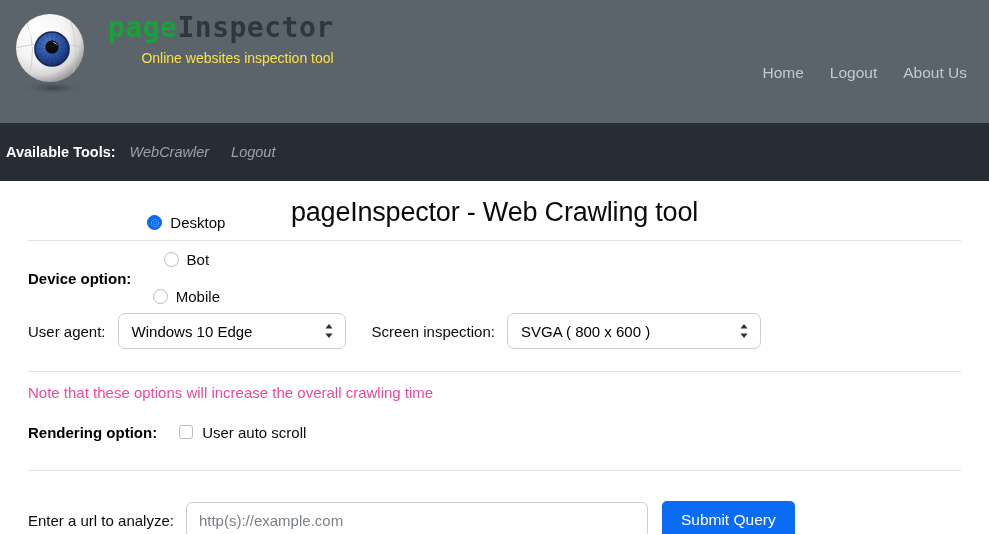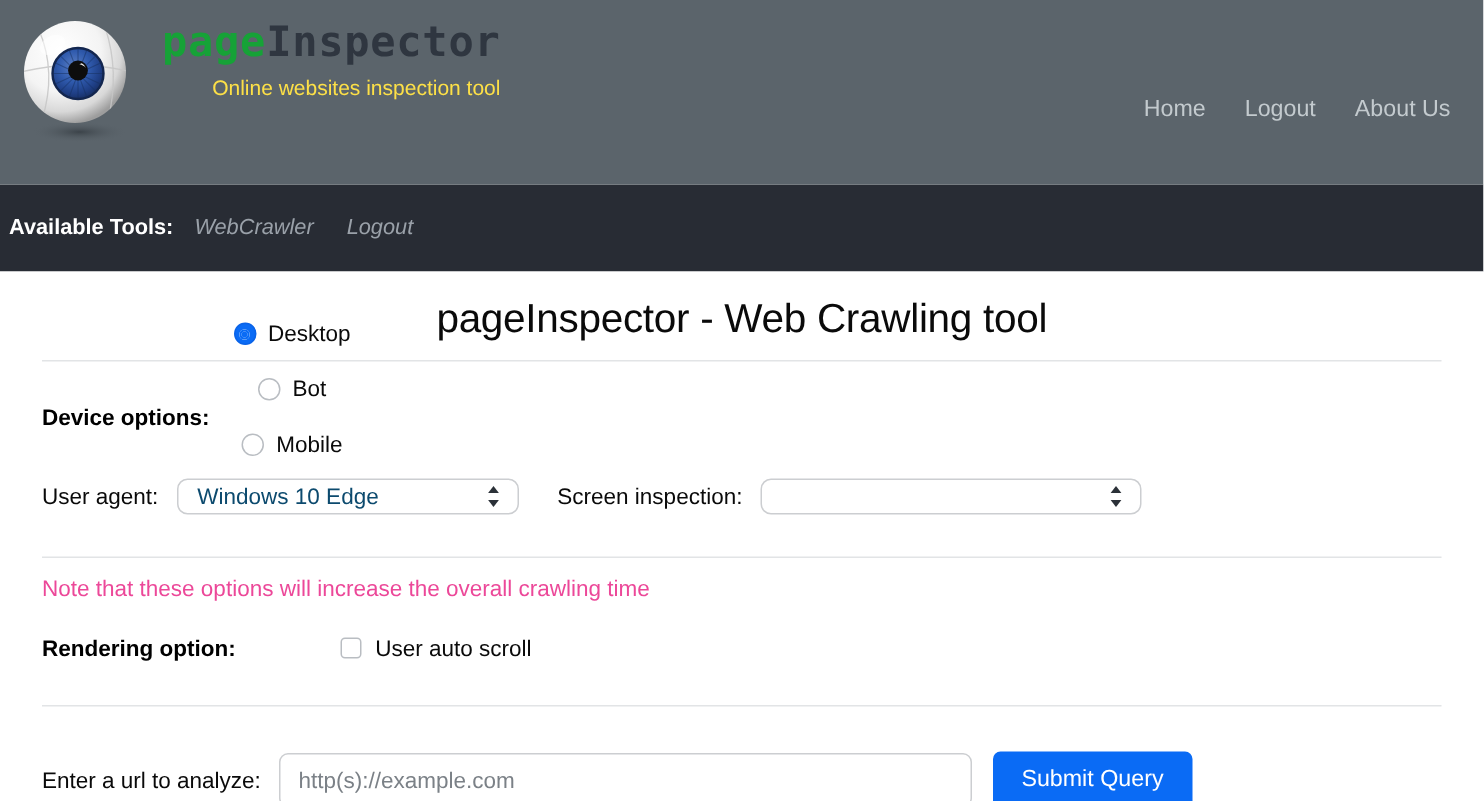--- a/index.html
+++ b/index.html
@@ -193,28 +193,28 @@
     z-index: 2;
   }
   .radio-label { font-size: 15px; color: #0a0a0a; }
 
   
   .select-row { height: 56px; }
   .select-box {
     position: relative;
     display: inline-flex;
     align-items: center;
-    height: 24px;
+    height: 36px;
     border: 1px solid #ccced1;
     border-radius: 7px;
     background: #fff;
     padding: 0 30px 0 13px;
     box-sizing: border-box;
     font-size: 15px;
-    color: #0c4a6e;
+    color: #000000;
     white-space: nowrap;
   }
   .select-ua   { width: 228px; margin-left: 12px; }
   .select-res  { width: 254px; margin-left: 12px; }
   .stepper {
     position: absolute;
     right: 11px;
     top: 50%;
     transform: translateY(-50%);
     width: 10px;
@@ -224,21 +224,21 @@
 
   
   .note-row { height: 40px; align-items: center; }
   .note-text {
     color: #ec4899;
     font-size: 15px;
     white-space: nowrap;
   }
 
   
-  .render-row { height: 40px; gap: 48px; }
+  .render-row { height: 40px; }
   .checkbox-item {
     display: flex;
     align-items: center;
     gap: 9px;
     margin-left: 22px;
   }
   .checkbox {
     width: 14px;
     height: 14px;
     border: 1px solid #b9bdc2;
@@ -368,21 +368,21 @@
 </div>
 
 <div class="main">
 
   <h1 class="page-title">pageInspector - Web Crawling tool</h1>
 
   <div class="divider"></div>
   <div class="spacer-12"></div>
 
   <div class="row device-row">
-    <span class="lbl-bold">Device options:</span>
+    <span class="lbl-bold">Device option:</span>
     <div class="radio-group">
 
       <label class="radio-item">
         <span class="radio checked"></span>
         <span class="radio-label">Desktop</span>
       </label>
 
       <label class="radio-item">
         <span class="radio"></span>
         <span class="radio-label">Bot</span>
@@ -407,20 +407,21 @@
       <span>Windows 10 Edge</span>
       <svg class="stepper" viewBox="0 0 10 16">
         <path d="M5 1 L8.6 5.6 L1.4 5.6 Z" fill="#2b3138"></path>
         <path d="M5 15 L8.6 10.4 L1.4 10.4 Z" fill="#2b3138"></path>
       </svg>
     </div>
 
     <span class="lbl res-label">Screen inspection:</span>
 
     <div class="select-box select-res">
+      <span>SVGA ( 800 x 600 )</span>
       <svg class="stepper" viewBox="0 0 10 16">
         <path d="M5 1 L8.6 5.6 L1.4 5.6 Z" fill="#2b3138"></path>
         <path d="M5 15 L8.6 10.4 L1.4 10.4 Z" fill="#2b3138"></path>
       </svg>
     </div>
   </div>
 
   <div class="spacer-12"></div>
   <div class="divider"></div>
 

